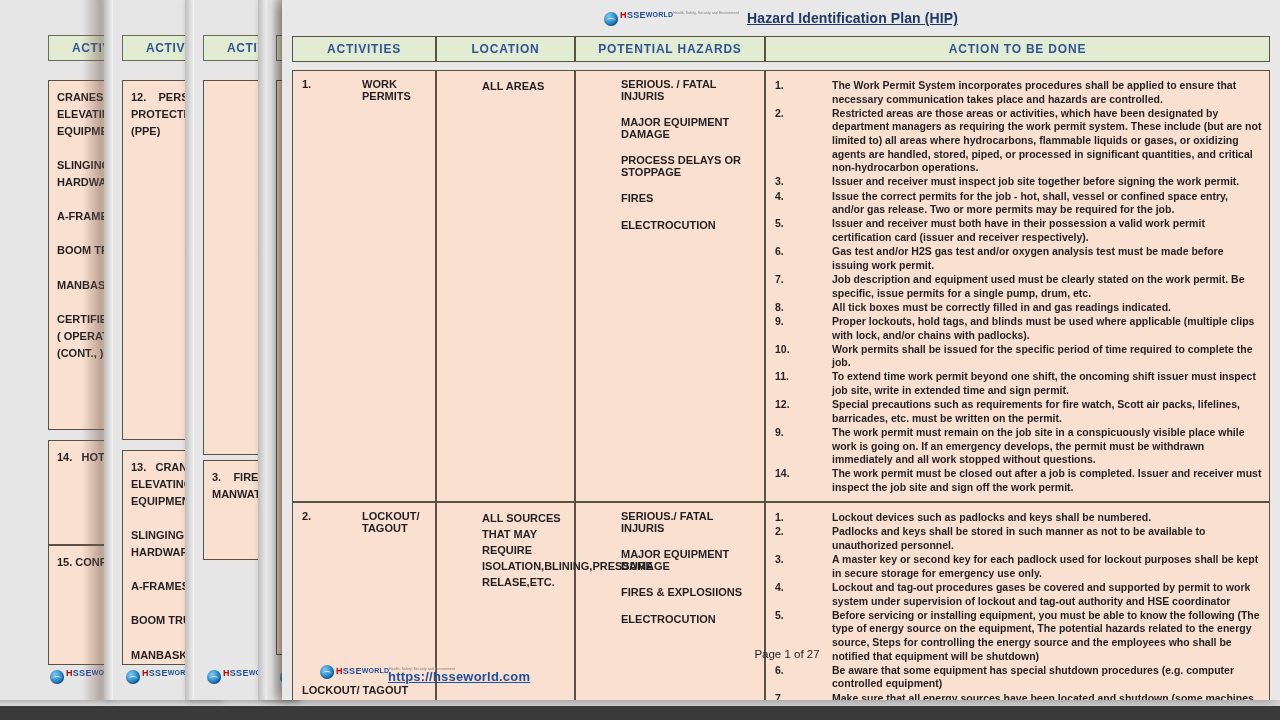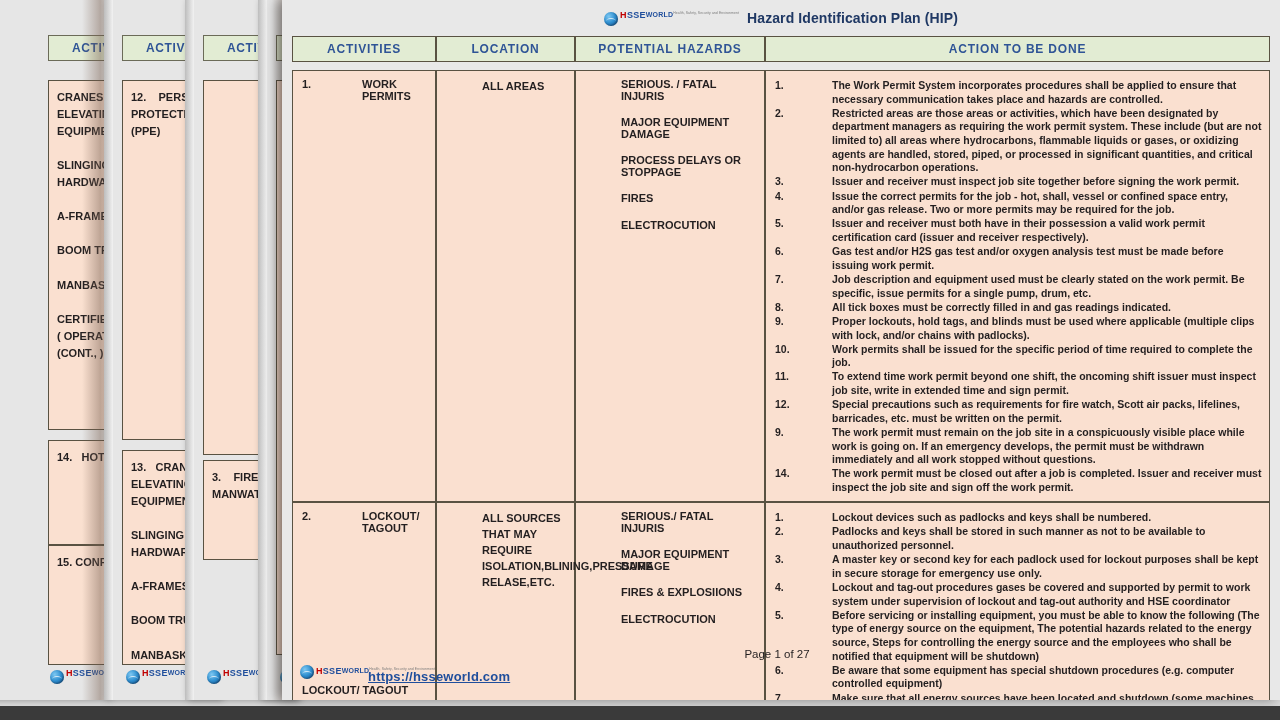--- a/index.html
+++ b/index.html
@@ -74,21 +74,21 @@
     content:"";position:absolute;left:2px;top:6px;width:10px;height:5px;
     border-top:1px solid rgba(255,255,255,.75);border-radius:50%;
   }
   .logo .lg-txt{display:flex;flex-direction:row;justify-content:center;}
   .logo .lg1{font-size:9px;font-weight:bold;color:#c00000;letter-spacing:.3px;}
   .logo .lg1 span{color:#1f4e9c;}
   .logo .lg2{font-size:7px;font-weight:bold;color:#1f4e9c;letter-spacing:.2px;}
   .logo .lg3{font-size:3.4px;color:#7a7a7a;letter-spacing:.1px;margin-top:1px;}
   .doc-title{
     font-size:14px;font-weight:bold;color:#1f3864;
-    letter-spacing:.1px;
+    text-decoration:underline;letter-spacing:.1px;
   }
 
   table.hip{
     border-collapse:separate;border-spacing:0;
     width:978px;margin:0 10px;table-layout:fixed;
   }
   table.hip th{
     background:#e2ecd3;
     border:1px solid #595242;
     color:#2f5496;font-size:12px;font-weight:bold;letter-spacing:.8px;
@@ -120,20 +120,21 @@
   }
   ol.actions li{
     display:flex;gap:6px;margin-bottom:0.5px;
   }
   ol.actions li .n{width:19px;flex:none;text-align:left;}
   ol.actions li .t{flex:1;margin-left:32px;}
 
   .footer{
     position:absolute;left:0;right:8px;bottom:0;height:46px;
     border-top:0;
+    padding-left:20px;
   }
   .footer-inner{
     position:relative;height:100%;
   }
   .foot-logo{position:absolute;left:18px;top:10px;display:flex;align-items:center;}
   .foot-url{
     position:absolute;left:86px;top:15px;
     font-size:13px;font-weight:bold;color:#1f4e9c;letter-spacing:.2px;
   }
   .page-no{

